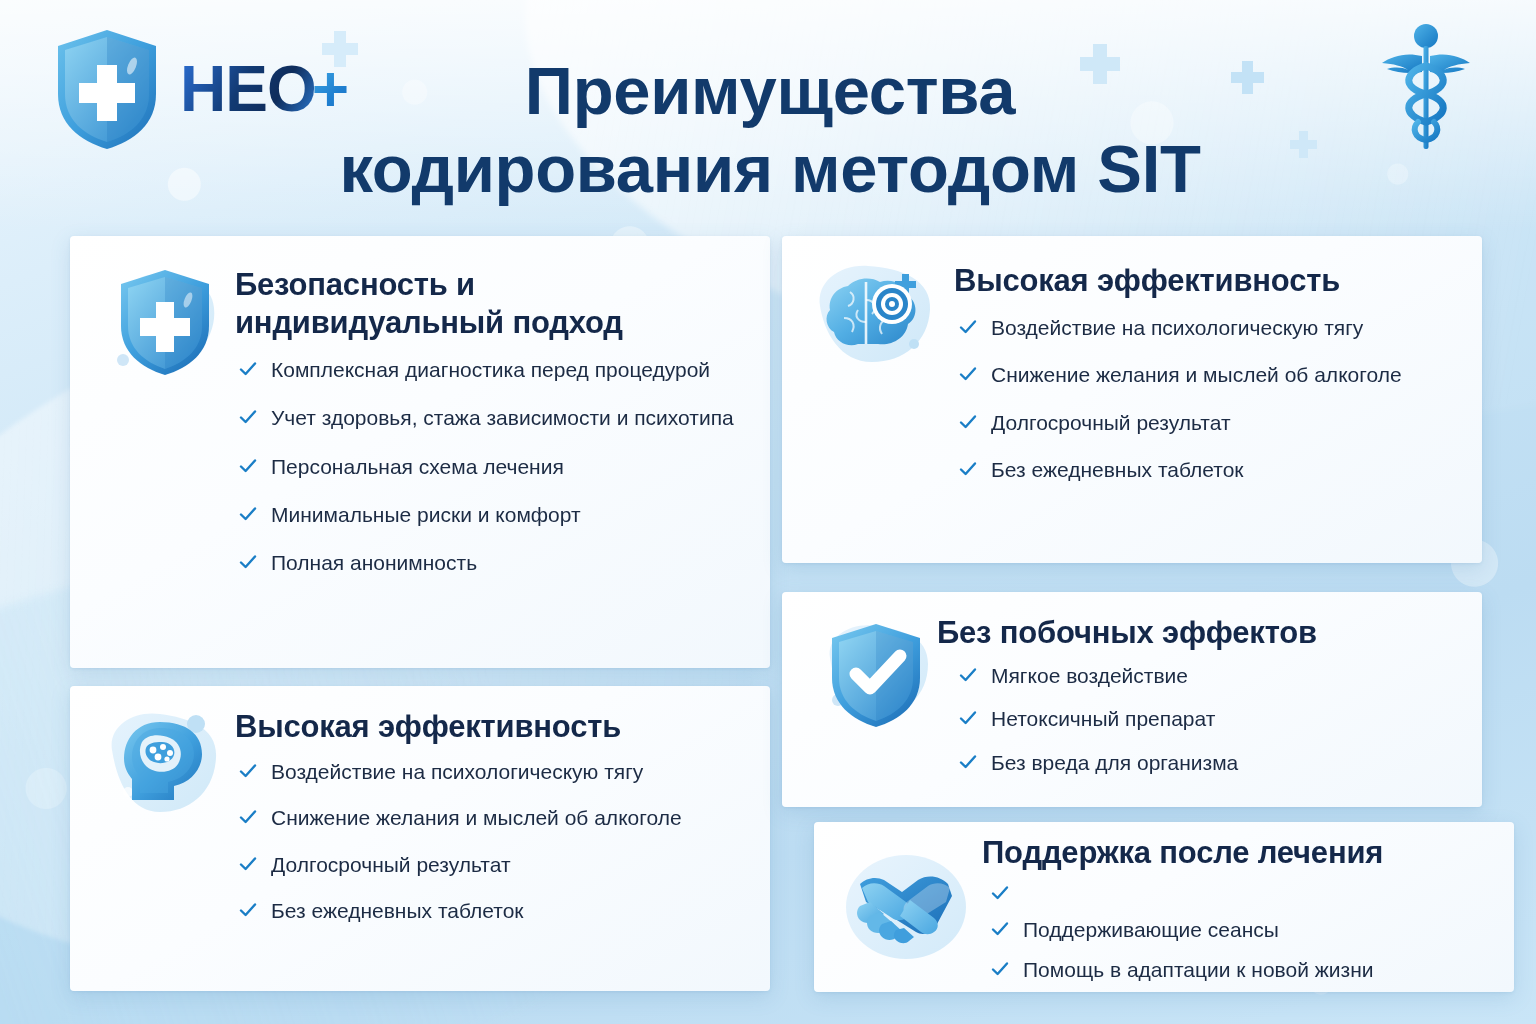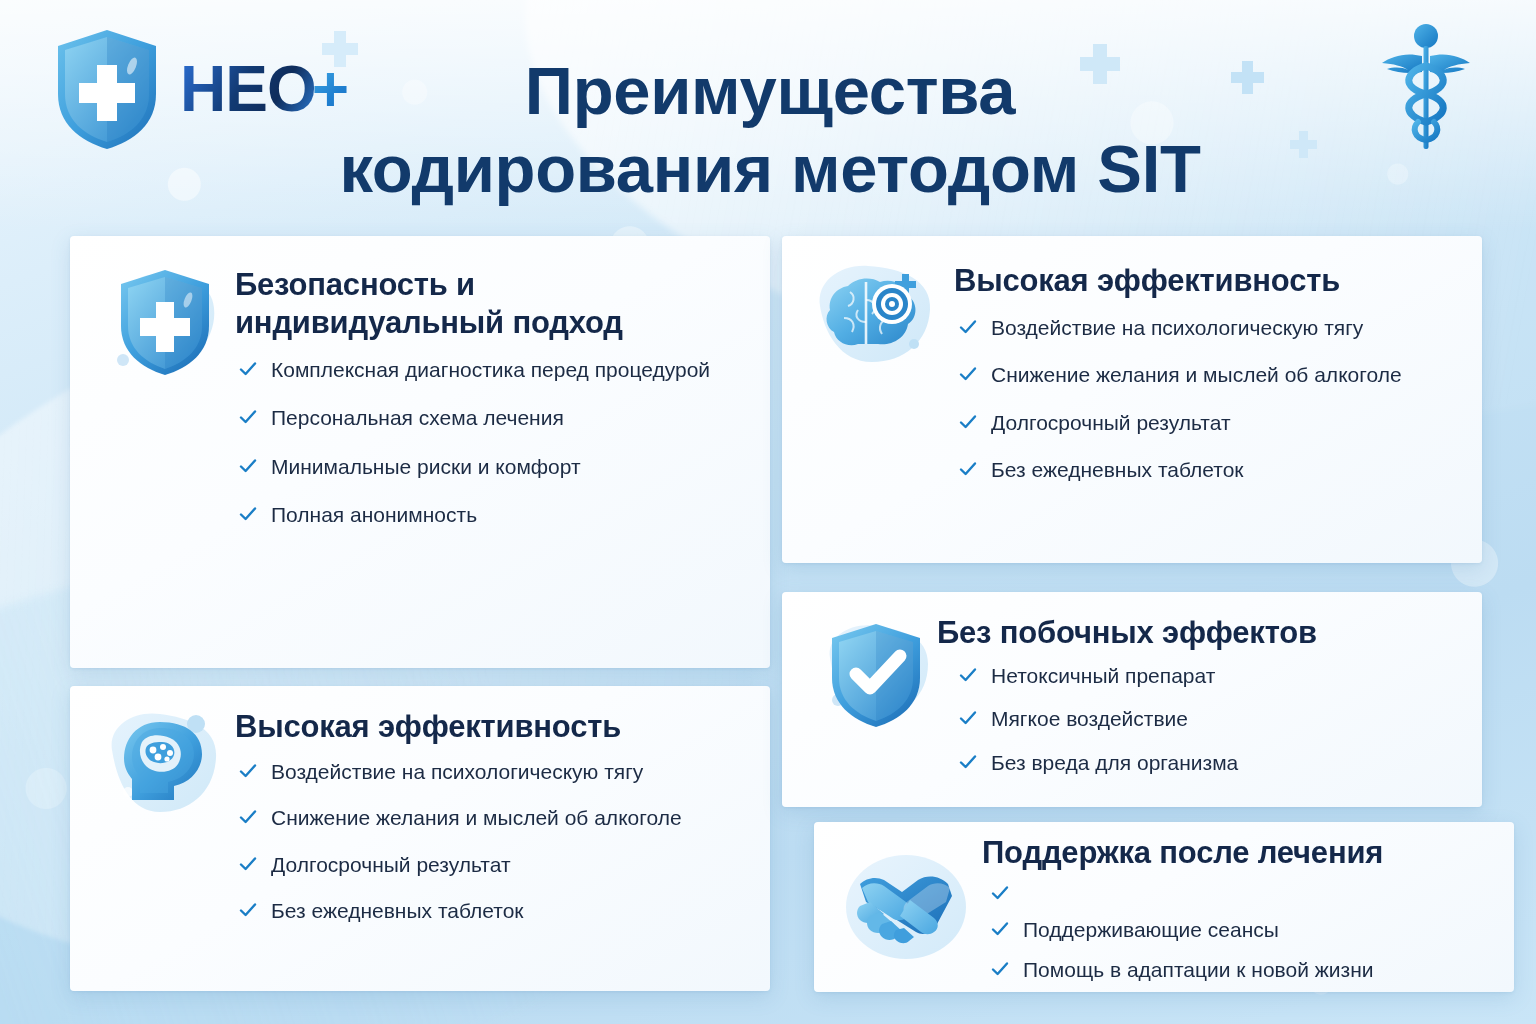--- a/index.html
+++ b/index.html
@@ -271,20 +271,26 @@
         <li class="bullet">
           <svg class="tick" width="20" height="20" viewBox="0 0 20 20">
               <path d="M3 10.5 L7.6 15 L17 4.5" fill="none" stroke="currentColor" stroke-width="2.4" stroke-linecap="round" stroke-linejoin="round"></path>
             </svg>
           <span class="btext">Комплексная диагностика перед процедурой</span>
         </li>
         <li class="bullet">
           <svg class="tick" width="20" height="20" viewBox="0 0 20 20">
               <path d="M3 10.5 L7.6 15 L17 4.5" fill="none" stroke="currentColor" stroke-width="2.4" stroke-linecap="round" stroke-linejoin="round"></path>
             </svg>
+          <span class="btext">Учет здоровья, стажа зависимости и психотипа</span>
+        </li>
+        <li class="bullet">
+          <svg class="tick" width="20" height="20" viewBox="0 0 20 20">
+              <path d="M3 10.5 L7.6 15 L17 4.5" fill="none" stroke="currentColor" stroke-width="2.4" stroke-linecap="round" stroke-linejoin="round"></path>
+            </svg>
           <span class="btext">Персональная схема лечения</span>
         </li>
         <li class="bullet">
           <svg class="tick" width="20" height="20" viewBox="0 0 20 20">
               <path d="M3 10.5 L7.6 15 L17 4.5" fill="none" stroke="currentColor" stroke-width="2.4" stroke-linecap="round" stroke-linejoin="round"></path>
             </svg>
           <span class="btext">Минимальные риски и комфорт</span>
         </li>
         <li class="bullet">
           <svg class="tick" width="20" height="20" viewBox="0 0 20 20">
@@ -440,27 +446,27 @@
           <path d="M64 21 L101 32 V68 C101 90 85 104 64 111 Z" fill="#1f76bf" opacity=".22"></path>
           <path d="M44 64 L58 78 L88 46" fill="none" stroke="#ffffff" stroke-width="13" stroke-linecap="round" stroke-linejoin="round"></path>
         </svg>
       </div>
       <div class="card-title">Без побочных эффектов</div>
       <ul class="bullets">
         <li class="bullet">
           <svg class="tick" width="20" height="20" viewBox="0 0 20 20">
               <path d="M3 10.5 L7.6 15 L17 4.5" fill="none" stroke="currentColor" stroke-width="2.4" stroke-linecap="round" stroke-linejoin="round"></path>
             </svg>
+          <span class="btext">Мягкое воздействие</span>
+        </li>
+        <li class="bullet">
+          <svg class="tick" width="20" height="20" viewBox="0 0 20 20">
+              <path d="M3 10.5 L7.6 15 L17 4.5" fill="none" stroke="currentColor" stroke-width="2.4" stroke-linecap="round" stroke-linejoin="round"></path>
+            </svg>
           <span class="btext">Нетоксичный препарат</span>
-        </li>
-        <li class="bullet">
-          <svg class="tick" width="20" height="20" viewBox="0 0 20 20">
-              <path d="M3 10.5 L7.6 15 L17 4.5" fill="none" stroke="currentColor" stroke-width="2.4" stroke-linecap="round" stroke-linejoin="round"></path>
-            </svg>
-          <span class="btext">Мягкое воздействие</span>
         </li>
         <li class="bullet">
           <svg class="tick" width="20" height="20" viewBox="0 0 20 20">
               <path d="M3 10.5 L7.6 15 L17 4.5" fill="none" stroke="currentColor" stroke-width="2.4" stroke-linecap="round" stroke-linejoin="round"></path>
             </svg>
           <span class="btext">Без вреда для организма</span>
         </li>
       </ul>
     </div>
   </div>

